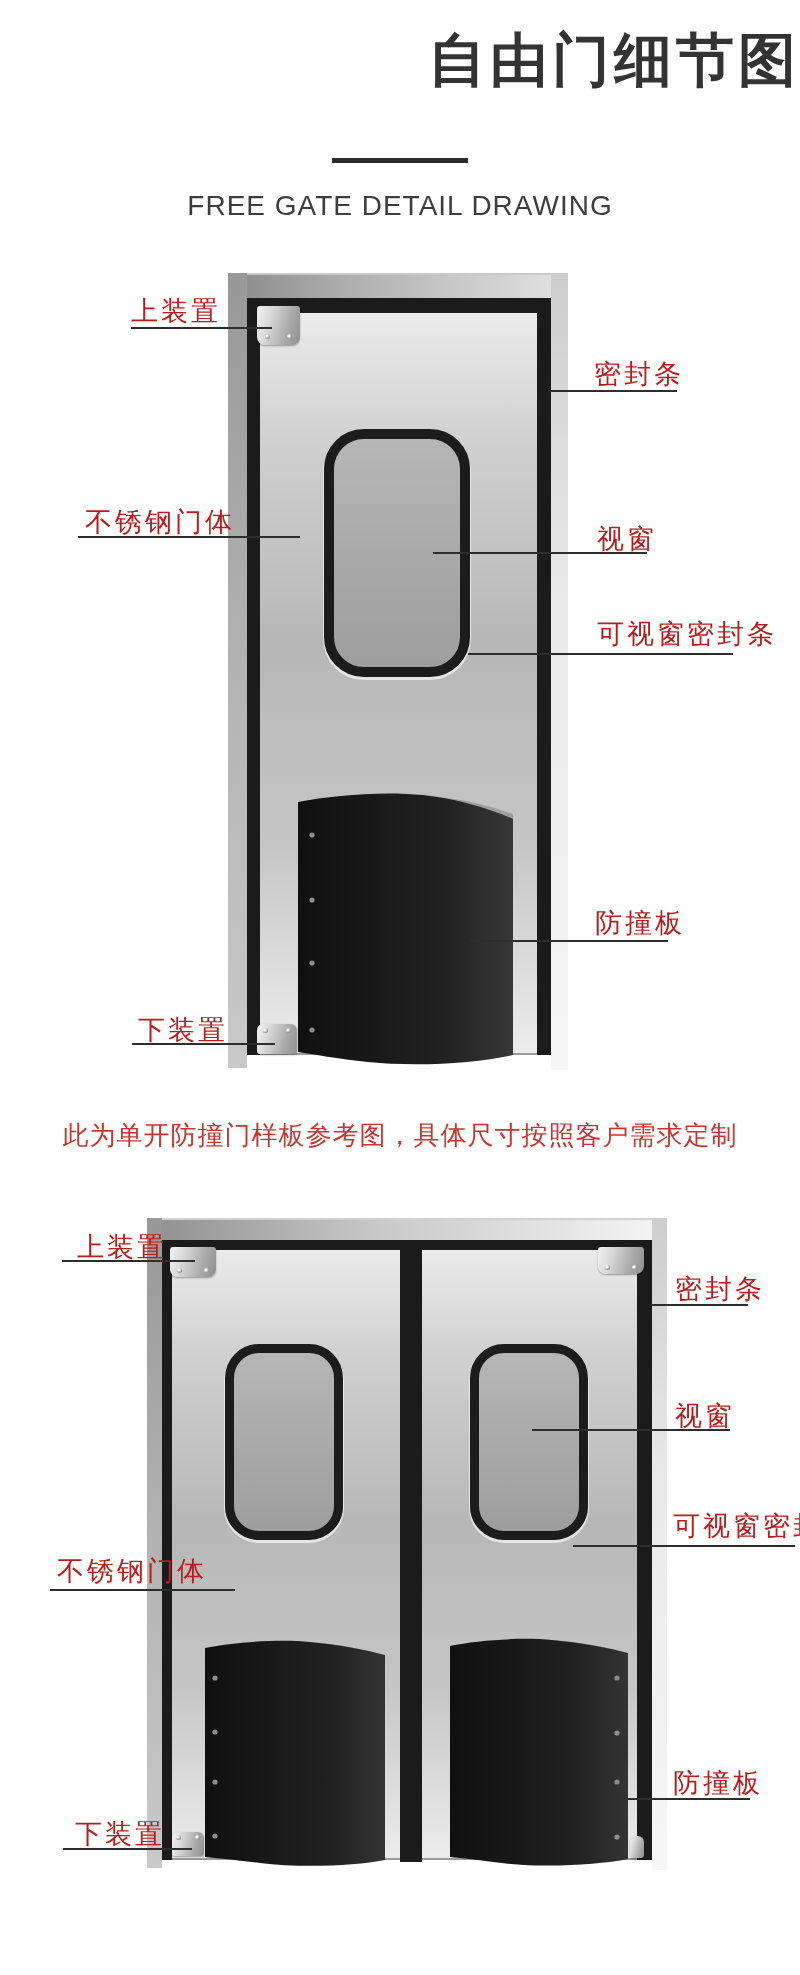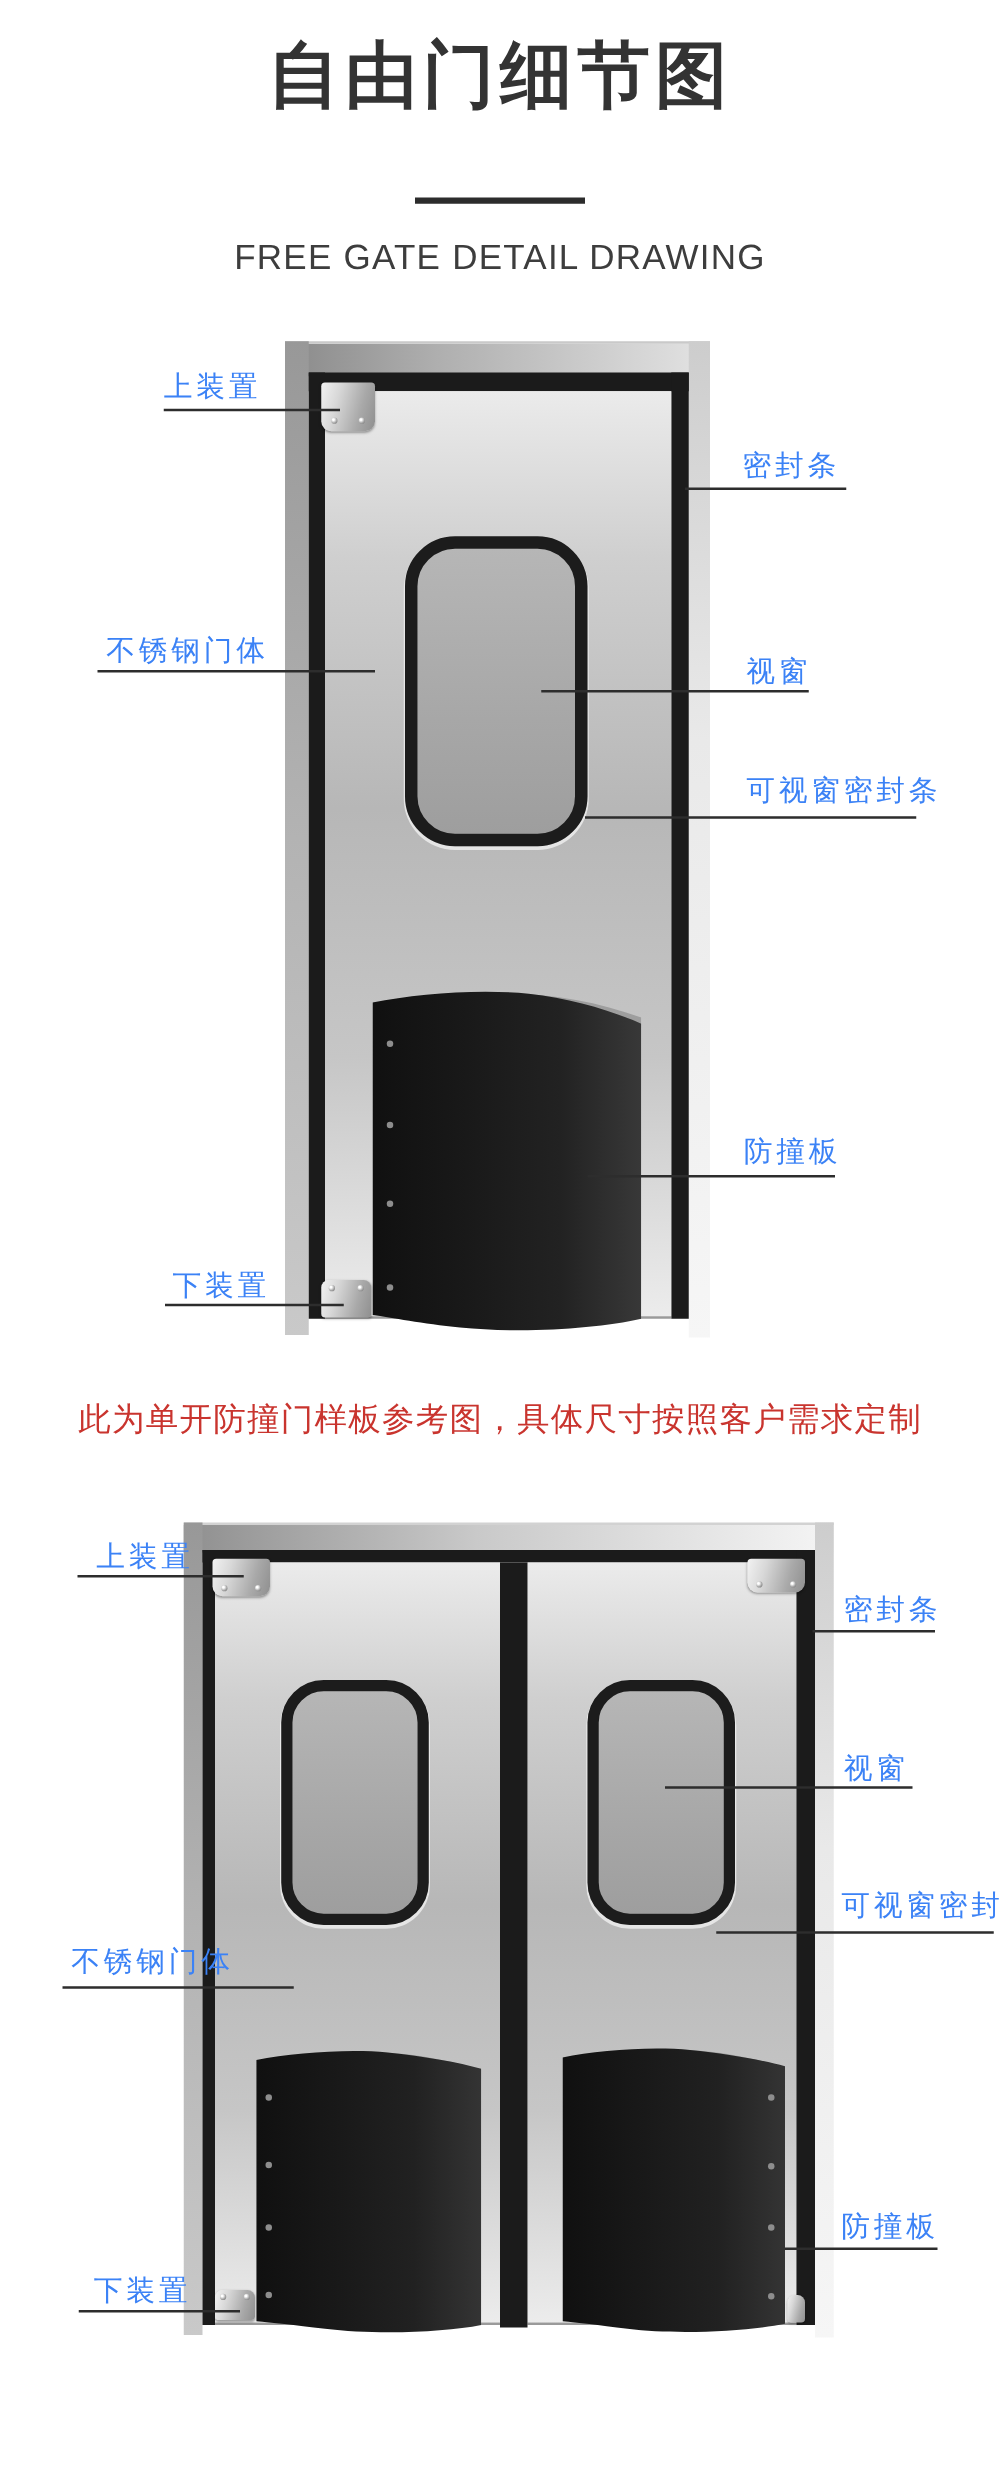--- a/index.html
+++ b/index.html
@@ -1,25 +1,25 @@
 <!DOCTYPE html>
 <html><head>
 <meta charset="utf-8">
 <style>
   html,body{margin:0;padding:0;background:#fff;}
   .canvas{position:relative;width:800px;height:1975px;background:#ffffff;overflow:hidden;
           font-family:"Liberation Sans","DejaVu Sans",sans-serif;}
   .abs{position:absolute;}
-  .page-title{width:100%;text-align:center;font-size:58px;font-weight:bold;color:#333;
+  .page-title{width:100%;text-align:right;font-size:58px;font-weight:bold;color:#333;
               letter-spacing:4px;}
   .title-divider{width:136px;height:5px;background:#2c2c2c;left:50%;transform:translateX(-50%);}
   .page-subtitle{width:100%;text-align:center;font-size:28px;font-weight:normal;color:#3d3d3d;
                  letter-spacing:1px;}
   .caption{width:100%;text-align:center;font-size:26px;color:#c9342e;letter-spacing:1px;}
-  .lbl{font-size:23px;color:#3b82f6;letter-spacing:3px;line-height:1;white-space:nowrap;}
+  .lbl{font-size:27px;color:#b91c1c;letter-spacing:3px;line-height:1;white-space:nowrap;}
   .leader{height:1.6px;background:#2d2d2d;}
   .frame-top{background:linear-gradient(90deg,#8a8a8a 0%,#aeaeae 35%,#e3e3e3 100%);
              border-top:2px solid #c9c9c9;box-sizing:border-box;}
   .frame-top2{background:linear-gradient(90deg,#8f8f8f 0%,#c9c9c9 45%,#f5f5f5 100%);
               border-top:2px solid #d2d2d2;box-sizing:border-box;}
   .strip-left{background:linear-gradient(180deg,#989898 0%,#b3b3b3 50%,#c9c9c9 100%);}
   .strip-right{background:linear-gradient(180deg,#cdcdcd 0%,#e9e9e9 40%,#f6f6f6 100%);}
   .seal{box-sizing:border-box;border-style:solid;border-color:#1b1b1b;border-bottom:none;background:transparent;}
   .panel{background:linear-gradient(180deg,#ebebeb 0%,#cfcfcf 18%,#b7b7b7 45%,#c6c6c6 72%,#ececec 100%);
          border-bottom:2px solid #9a9a9a;box-sizing:border-box;}

